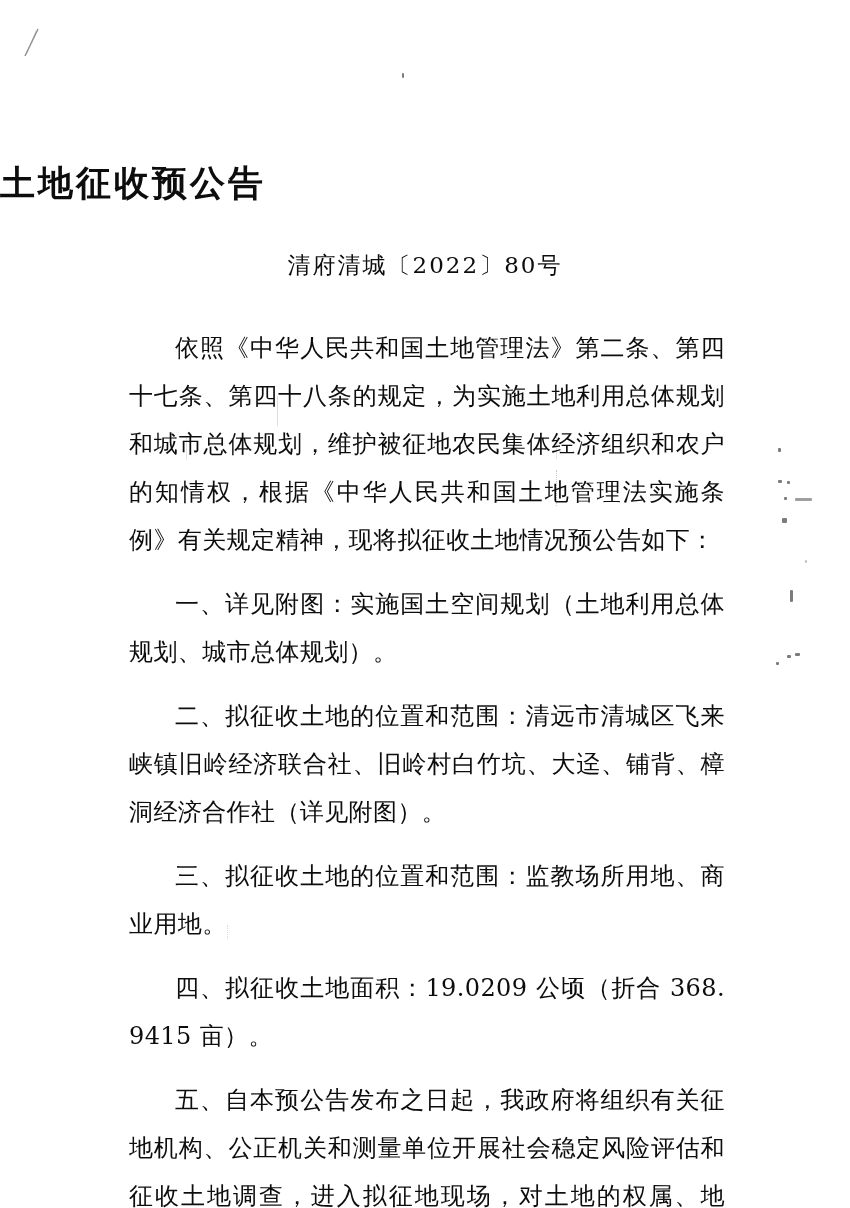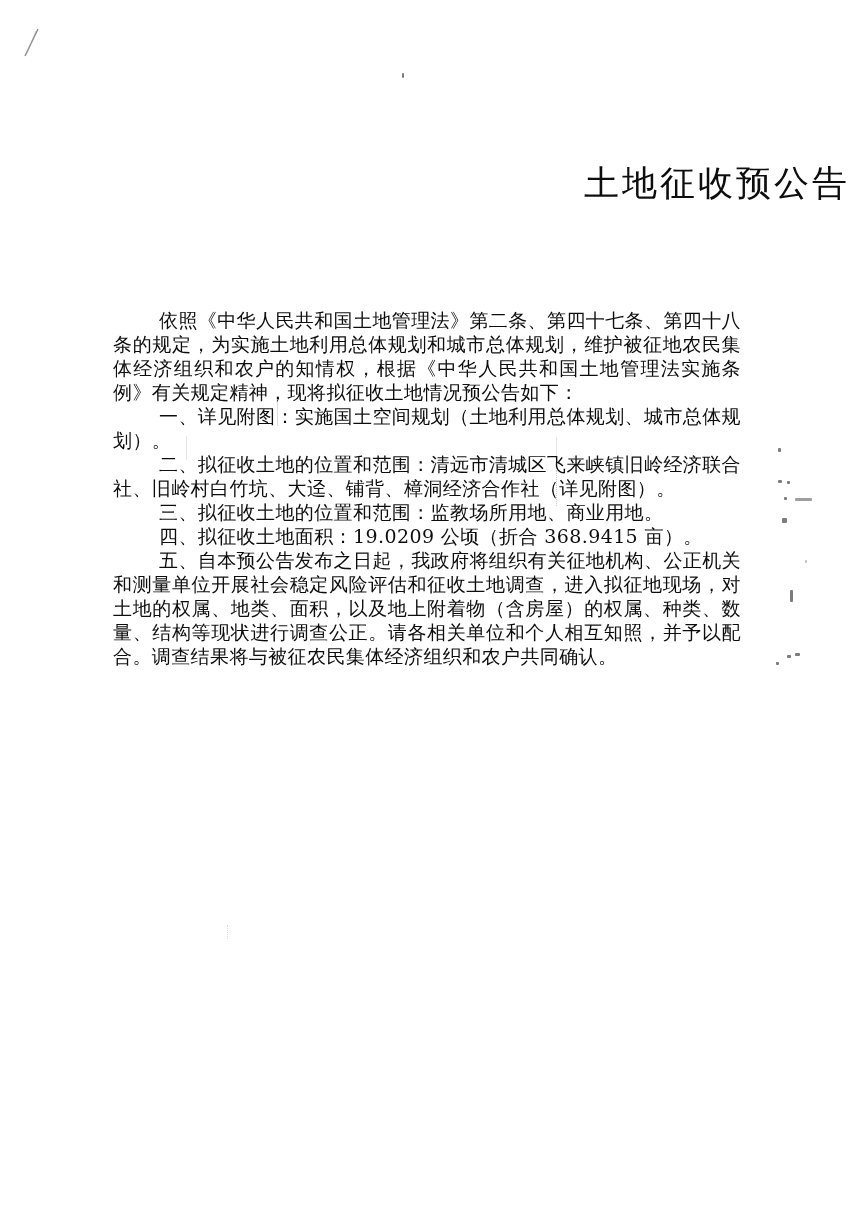--- a/index.html
+++ b/index.html
@@ -50,24 +50,24 @@
     border-left: 1px dotted #9a9a9a;
     opacity: .5;
   }
 
   
   .doc-title {
     position: absolute;
     left: 0;
     right: 0;
     top: 160px;
-    text-align: right;
+    text-align: left;
     font-size: 35px;
     line-height: 46px;
-    font-weight: 400;
+    font-weight: 700;
     letter-spacing: 3px;
     font-family: "DejaVu Serif", "Liberation Serif", serif;
   }
 
   .doc-number {
     position: absolute;
     left: 0;
     right: 0;
     top: 248px;
     text-align: center;
@@ -77,26 +77,26 @@
   }
 
   .body-block {
     position: absolute;
     left: 113px;
     top: 308px;
     width: 628px;
   }
 
   .para {
-    font-size: 19px;
-    line-height: 24px;
+    font-size: 24px;
+    line-height: 48px;
     text-align: justify;
     text-justify: inter-character;
     text-indent: 46px;
-    margin: 0;
+    margin: 16px;
     letter-spacing: .4px;
     word-break: break-all;
   }
 
   .para.last-line-left {
     text-align-last: left;
   }
 </style>
 </head>
 <body>
@@ -122,20 +122,21 @@
   <div class="artifact speck" style="left:776px; top:662px; width:3px; height:3px;"></div>
 
   <div class="artifact faint-line" style="left:277px; top:396px; height:30px;"></div>
   <div class="artifact faint-line" style="left:186px; top:436px; height:24px; opacity:.22;"></div>
   <div class="artifact faint-line" style="left:556px; top:437px; height:22px; opacity:.25;"></div>
   <div class="artifact dotted-line" style="left:556px; top:470px; height:36px;"></div>
   <div class="artifact dotted-line" style="left:227px; top:925px; height:14px; opacity:.35;"></div>
 
   <div class="doc-title">土地征收预公告</div>
 
+  <div class="doc-number">清府清城〔2022〕80号</div>
 
   <div class="body-block">
 
     <p class="para last-line-left">依照《中华人民共和国土地管理法》第二条、第四十七条、第四十八条的规定，为实施土地利用总体规划和城市总体规划，维护被征地农民集体经济组织和农户的知情权，根据《中华人民共和国土地管理法实施条例》有关规定精神，现将拟征收土地情况预公告如下：</p>
 
     <p class="para last-line-left">一、详见附图：实施国土空间规划（土地利用总体规划、城市总体规划）。</p>
 
     <p class="para last-line-left">二、拟征收土地的位置和范围：清远市清城区飞来峡镇旧岭经济联合社、旧岭村白竹坑、大迳、铺背、樟洞经济合作社（详见附图）。</p>
 
     <p class="para last-line-left">三、拟征收土地的位置和范围：监教场所用地、商业用地。</p>

